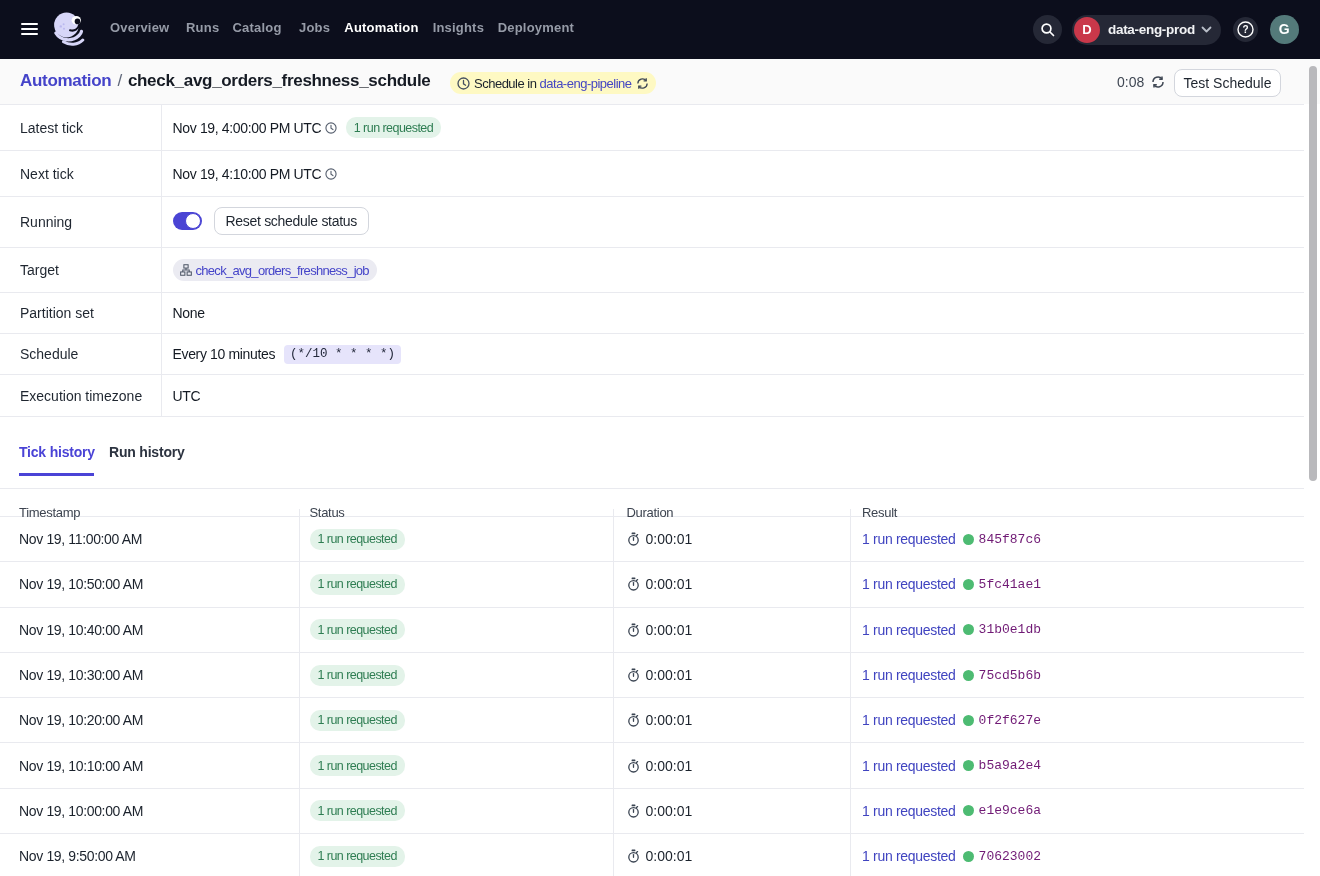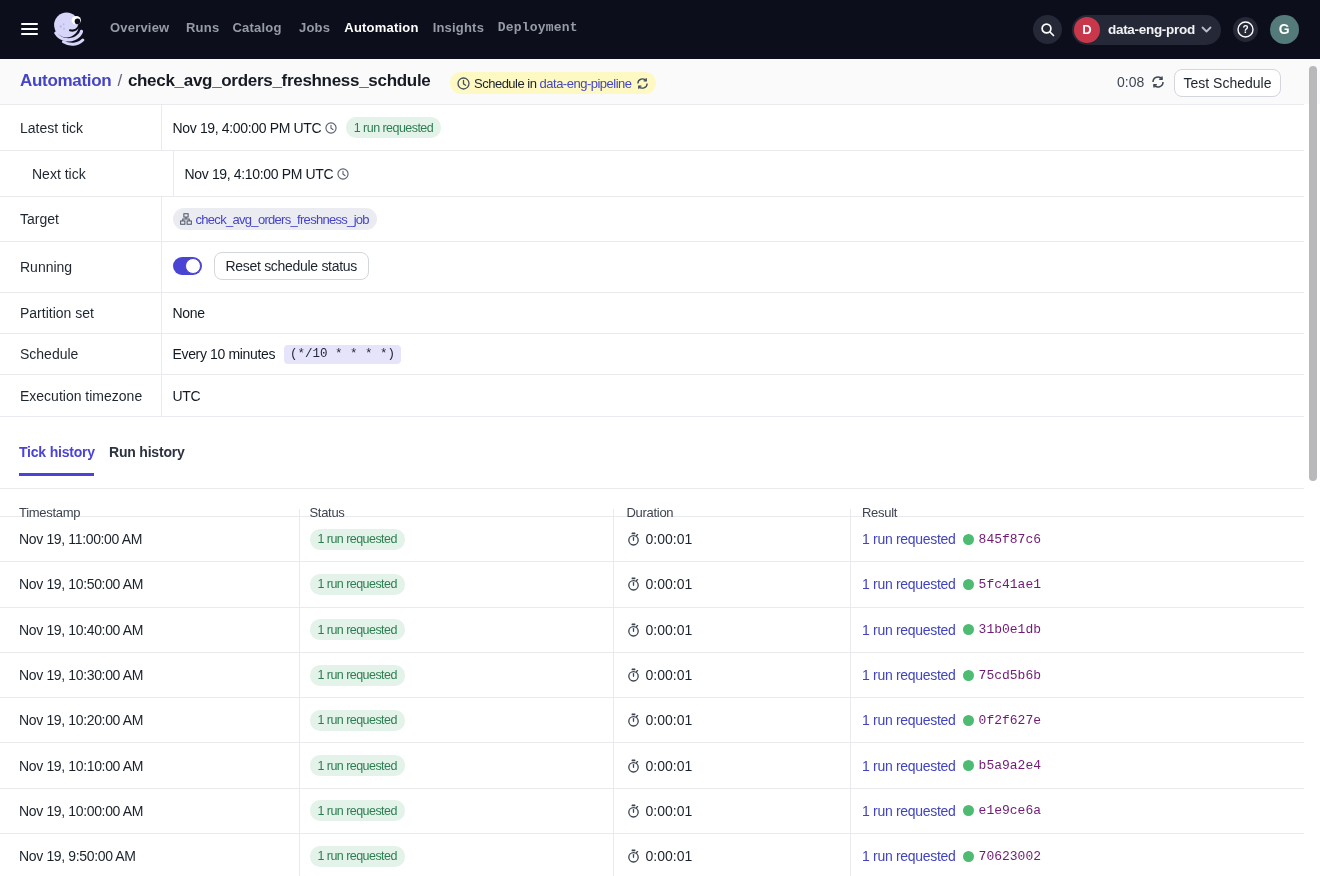--- a/index.html
+++ b/index.html
@@ -85,21 +85,21 @@
     <circle cx="10.6" cy="12.2" r="1" fill="#bab8ef"></circle>
     <circle cx="11" cy="16.8" r="1" fill="#bab8ef"></circle>
   </svg>
   <div class="menu">
     <a>Overview</a>
       <a style="margin-left:16.6px;">Runs</a>
       <a style="margin-left:13.2px;">Catalog</a>
       <a style="margin-left:17.4px;">Jobs</a>
       <a class="act" style="margin-left:14.2px;">Automation</a>
       <a style="margin-left:14.1px;">Insights</a>
-      <a style="margin-left:13.6px;font-family:Liberation Mono, monospace;">Deployment</a>
+      <a style="margin-left:13.6px;">Deployment</a>
   </div>
   <div class="circ" style="left:1033px; top:15px; width:29px; height:29px;">
     <svg width="16" height="16" viewBox="0 0 16 16">
         <circle cx="6.5" cy="6.5" r="4.4" stroke="#fff" stroke-width="1.7" fill="none"></circle>
         <line x1="10" y1="10" x2="13.5" y2="13.5" stroke="#fff" stroke-width="1.7" stroke-linecap="round"></line>
       </svg>
   </div>
   <div class="pill">
     <div class="dav">D</div>
     <div class="txt">data-eng-prod</div>
@@ -145,52 +145,52 @@
   <div class="mrow" style="height:46px;">
     <div class="mlabel">Latest tick</div>
     <div class="mval">Nov 19, 4:00:00 PM UTC
       <svg style="margin-left:4px;" width="12" height="12" viewBox="0 0 13 13">
           <circle cx="6.5" cy="6.5" r="5.5" stroke="#565f6e" stroke-width="1.2" fill="none"></circle>
           <path d="M6.5 3.5 V6.8 L8.6 8.2" stroke="#565f6e" stroke-width="1.2" fill="none" stroke-linecap="round"></path>
         </svg>
       <span class="gchip" style="margin-left:8.6px;">1 run requested</span>
     </div>
   </div>
-  <div class="mrow" style="height:46px;padding-left:12px;">
+  <div class="mrow" style="height:46px;">
     <div class="mlabel">Next tick</div>
     <div class="mval">Nov 19, 4:10:00 PM UTC
       <svg style="margin-left:4px;" width="12" height="12" viewBox="0 0 13 13">
           <circle cx="6.5" cy="6.5" r="5.5" stroke="#565f6e" stroke-width="1.2" fill="none"></circle>
           <path d="M6.5 3.5 V6.8 L8.6 8.2" stroke="#565f6e" stroke-width="1.2" fill="none" stroke-linecap="round"></path>
         </svg>
+    </div>
+  </div>
+  <div class="mrow" style="height:51px;">
+    <div class="mlabel">Running</div>
+    <div class="mval">
+      <div class="toggle">
+          <div class="knob"></div>
+        </div>
+      <button class="btn resetbtn">Reset schedule status</button>
     </div>
   </div>
   <div class="mrow" style="height:45px;">
     <div class="mlabel">Target</div>
     <div class="mval">
       <span class="tchip">
         <svg width="12" height="12" viewBox="0 0 13 13">
             <rect x="4.2" y="0.8" width="4.6" height="3.6" stroke="#4c5565" fill="none" stroke-width="1.1"></rect>
             <rect x="0.7" y="8.6" width="4.6" height="3.6" stroke="#4c5565" fill="none" stroke-width="1.1"></rect>
             <rect x="7.7" y="8.6" width="4.6" height="3.6" stroke="#4c5565" fill="none" stroke-width="1.1"></rect>
             <path d="M6.5 4.4 V6.6 M3 8.6 V6.6 H10 V8.6" stroke="#4c5565" fill="none" stroke-width="1.1"></path>
           </svg>
         <a>check_avg_orders_freshness_job</a>
       </span>
     </div>
   </div>
-  <div class="mrow" style="height:51px;">
-    <div class="mlabel">Running</div>
-    <div class="mval">
-      <div class="toggle">
-          <div class="knob"></div>
-        </div>
-      <button class="btn resetbtn">Reset schedule status</button>
-    </div>
-  </div>
   <div class="mrow" style="height:41px;">
     <div class="mlabel">Partition set</div>
     <div class="mval">None</div>
   </div>
   <div class="mrow" style="height:41px;">
     <div class="mlabel">Schedule</div>
     <div class="mval">Every 10 minutes <span class="cron">(*/10 * * * *)</span></div>
   </div>
   <div class="mrow" style="height:42px;">
     <div class="mlabel">Execution timezone</div>

